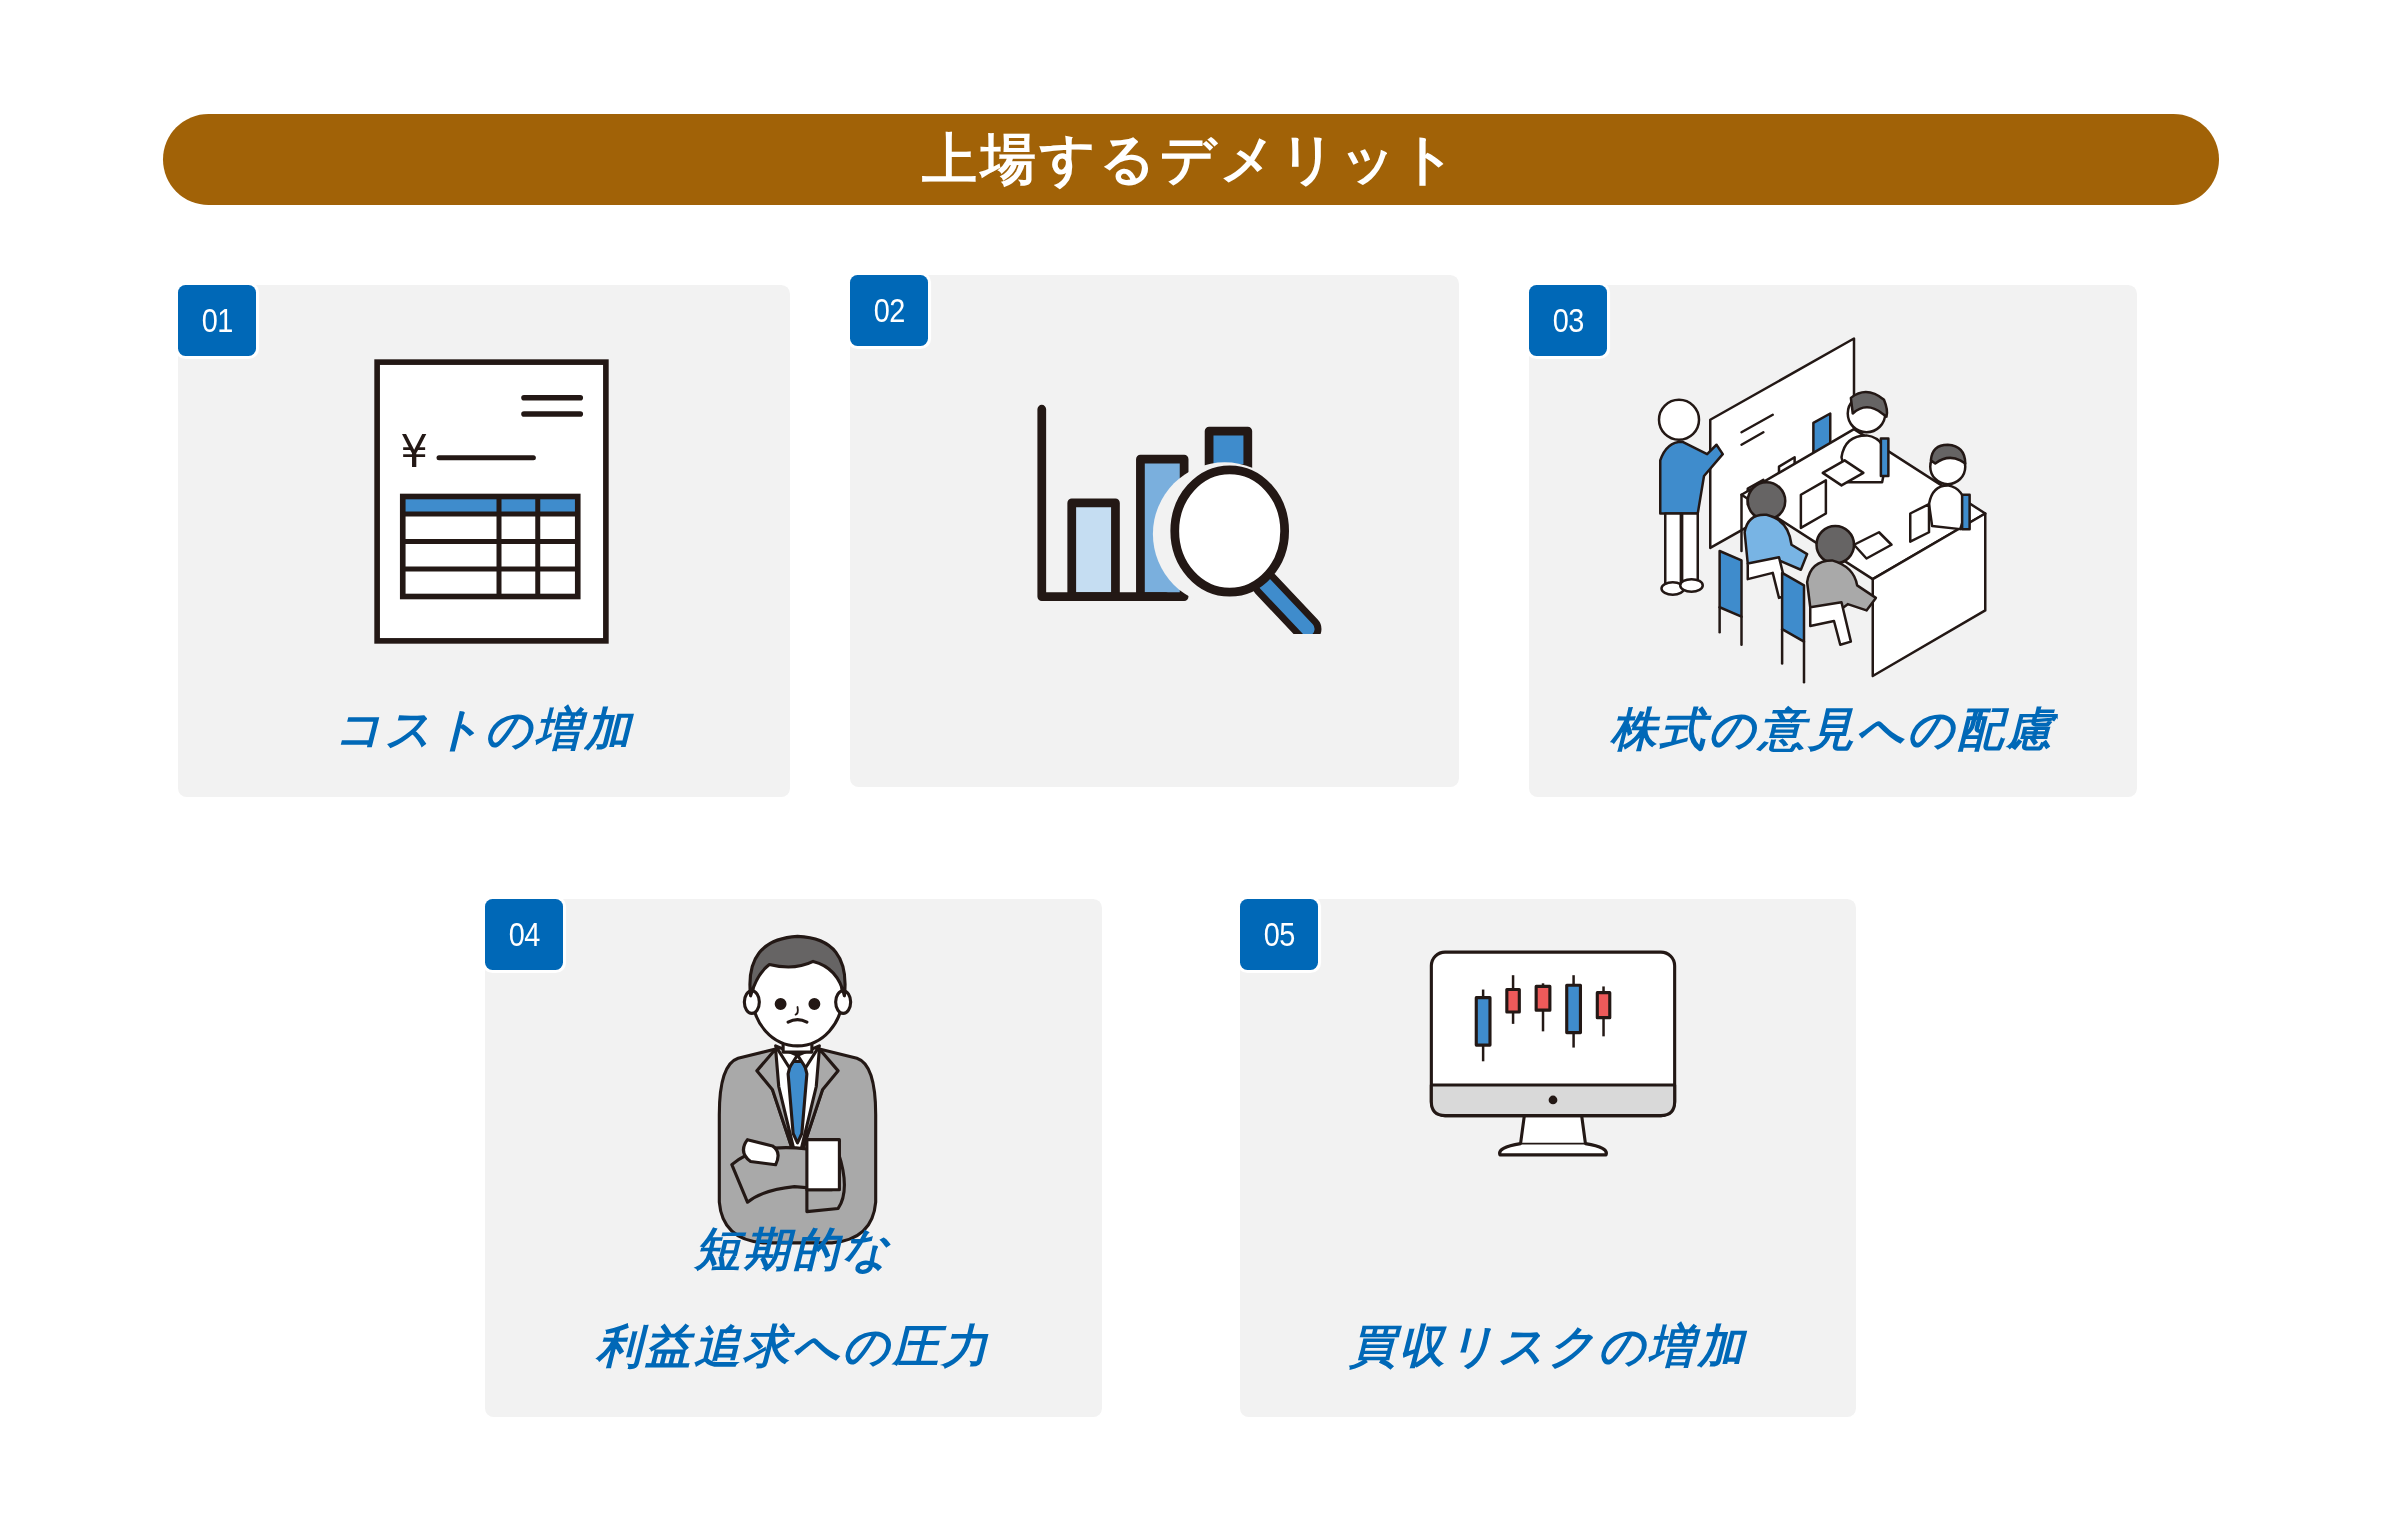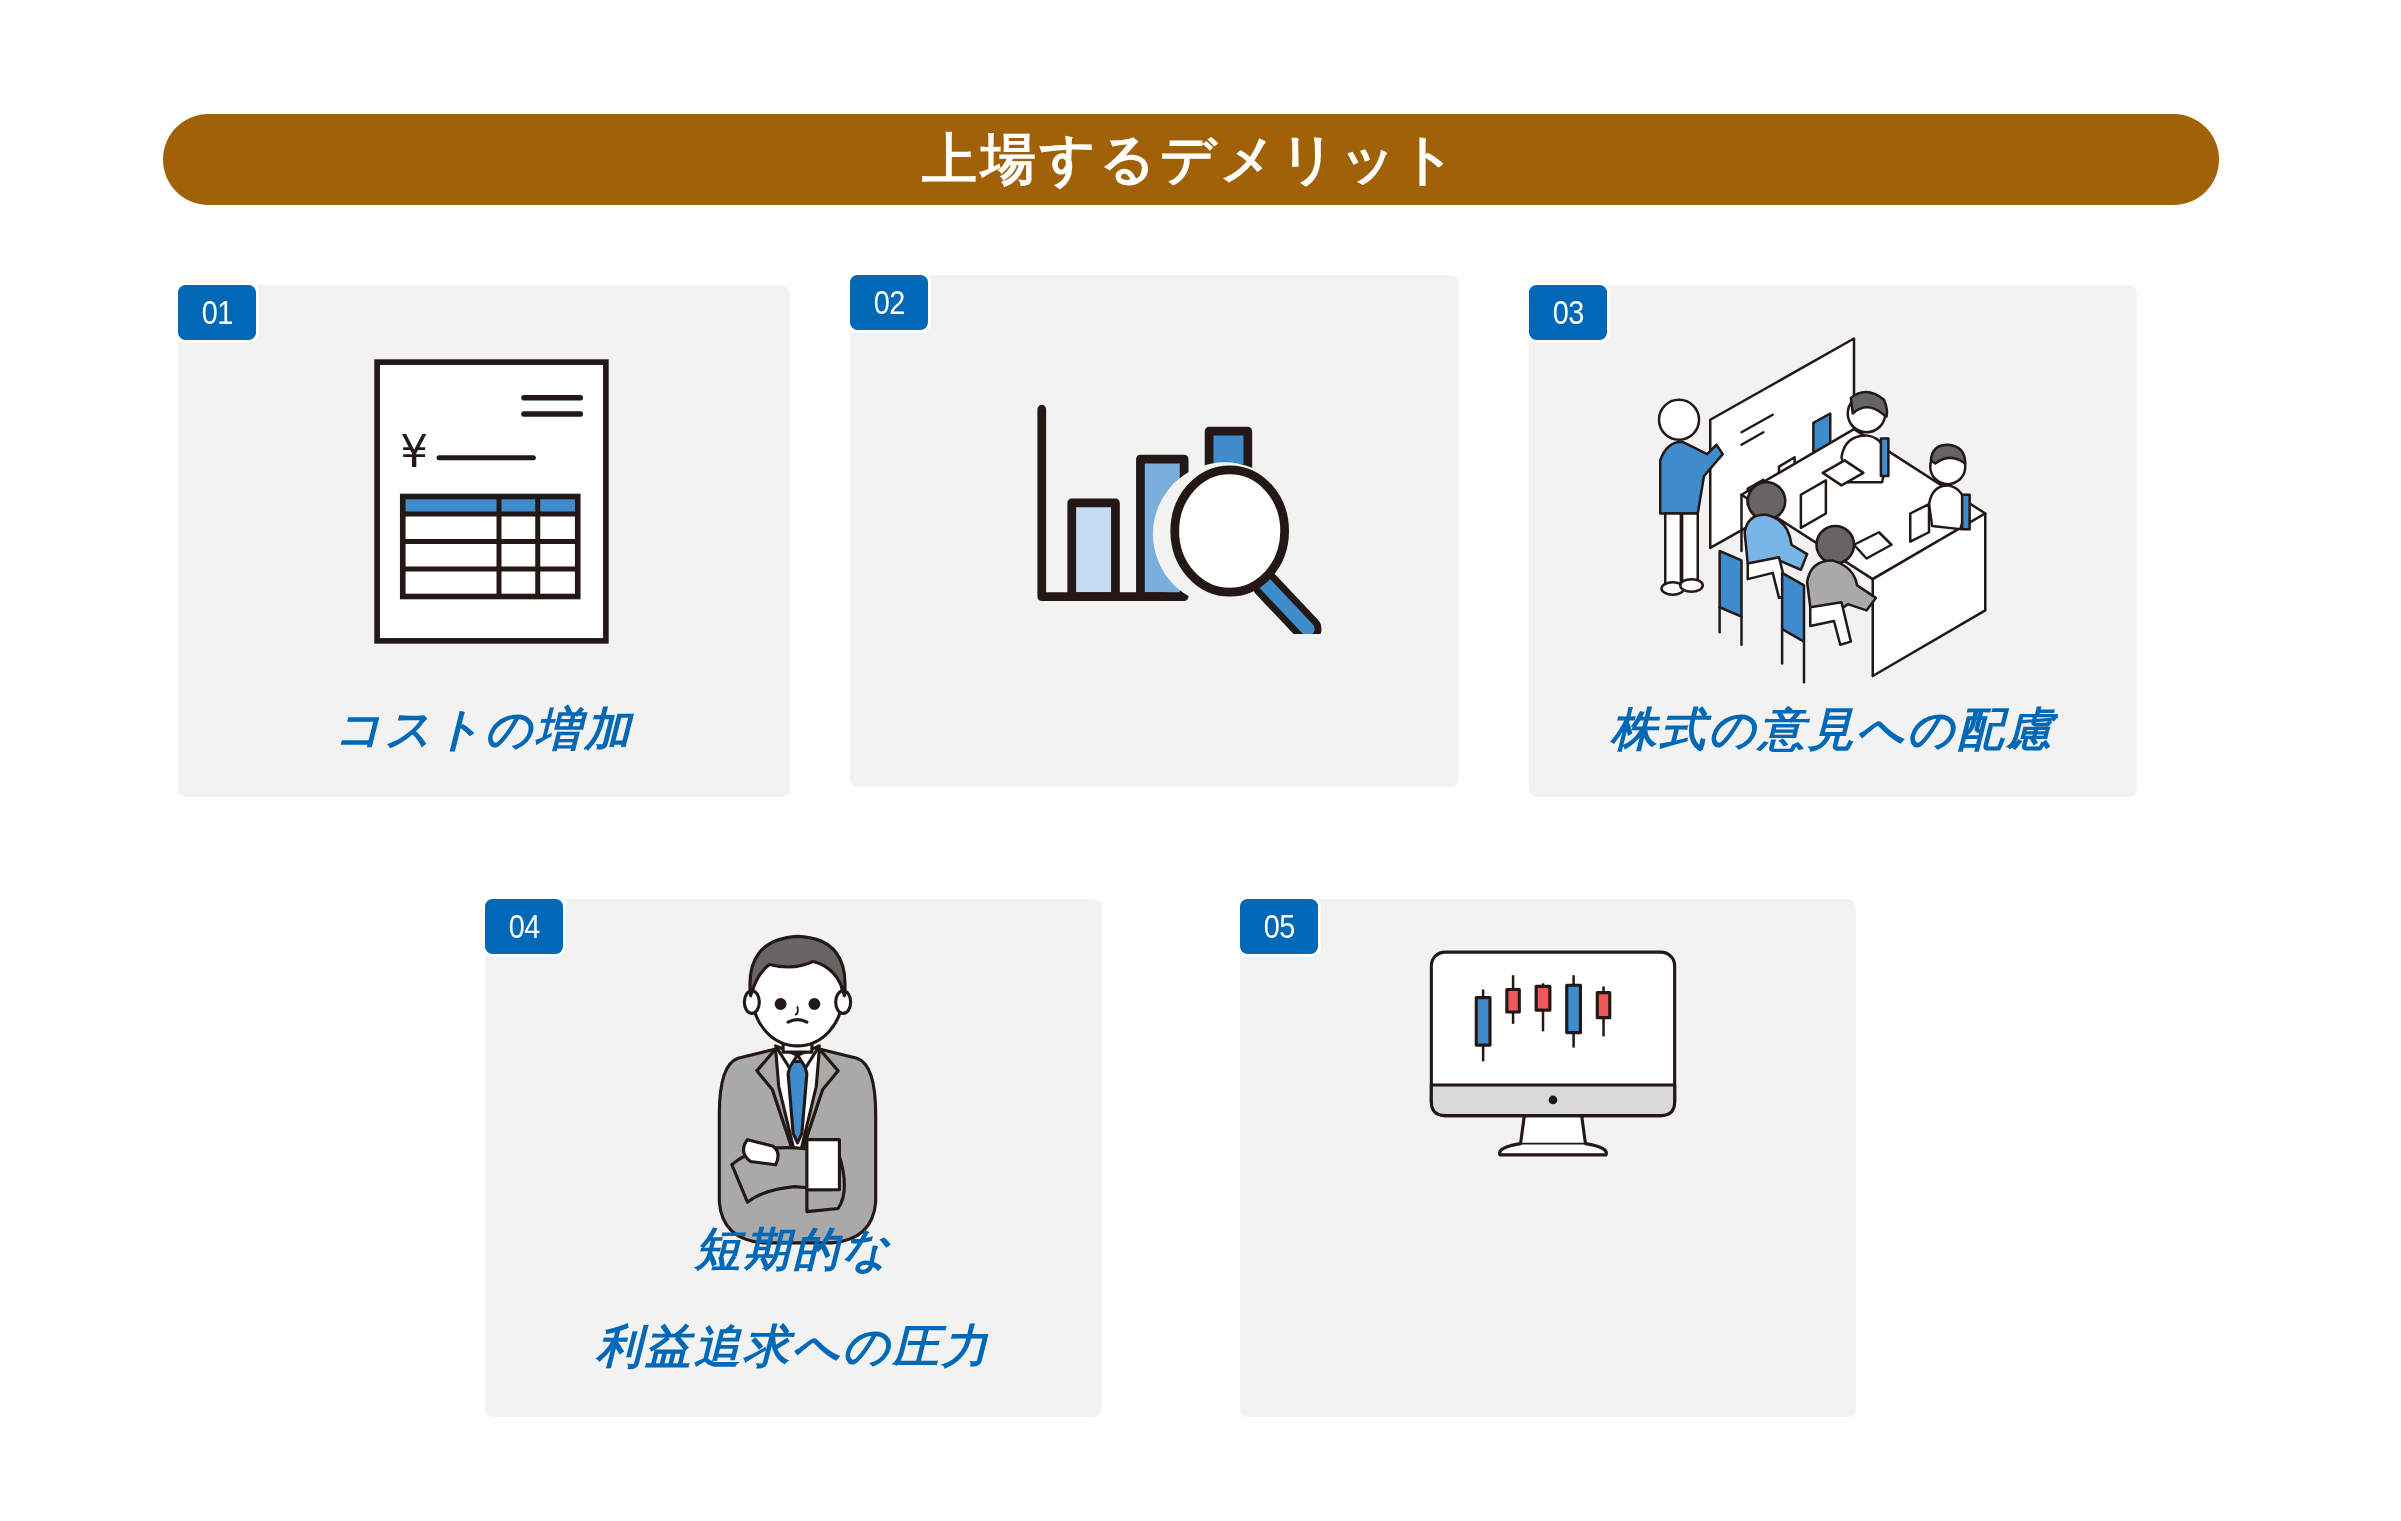--- a/index.html
+++ b/index.html
@@ -2,21 +2,21 @@
 <html style="font-size:10px"><head>
 <meta charset="utf-8">
 <style>
   html, body { margin: 0; padding: 0; background: #ffffff; }
   body { width: 2401px; height: 1522px; position: relative; overflow: hidden;
          font-family: "DejaVu Sans", "Liberation Sans", sans-serif; }
   .banner { position: absolute; left: 163px; top: 114px; width: 2056px; height: 91px;
             background: #a16207; border-radius: 46px; display: flex; align-items: center; justify-content: center; }
   .banner-title { color: #ffffff; font-weight: bold; font-size: 55px; letter-spacing: 3.8px; line-height: 1; }
   .card { position: absolute; background: #f2f2f2; border-radius: 8.8px; }
-  .badge { position: absolute; left: 0; top: 0; width: 78px; height: 55px; background: #0068b7;
+  .badge { position: absolute; left: 0; top: 0; width: 78px; height: 71px; background: #0068b7;
            border-radius: 7.5px; box-shadow: 0 0 0 3.1px #ffffff; display: flex; align-items: center; justify-content: center; }
   .badge-num { color: #ffffff; font-size: 34px; font-family: "Liberation Sans Narrow", "Liberation Sans", sans-serif;
                font-weight: normal; letter-spacing: -0.6px; transform: scaleX(0.85); }
   .label { position: absolute; left: 0; right: 0; text-align: center; color: #0068b7; font-weight: bold;
            font-size: 46px; letter-spacing: 3.1px; line-height: 1; white-space: nowrap; font-style: italic; }
   .illus { position: absolute; }
   .illus svg { display: block; width: 100%; height: 100%; }
 </style>
 </head>
 <body>
@@ -180,14 +180,15 @@
       <line x1="136" y1="42" x2="136" y2="120" stroke-width="4"></line>
       <rect x="126" y="65" width="20" height="36" fill="#ee5a5a"></rect>
       <line x1="184" y1="55" x2="184" y2="132" stroke-width="4"></line>
       <rect x="173" y="60" width="22" height="38" fill="#ee5a5a"></rect>
       <line x1="233" y1="42" x2="233" y2="158" stroke-width="4"></line>
       <rect x="222" y="58" width="22" height="76" fill="#3f8ccc"></rect>
       <line x1="281" y1="60" x2="281" y2="140" stroke-width="4"></line>
       <rect x="271" y="70" width="20" height="40" fill="#ee5a5a"></rect>
     </svg>
   </div>
+  <div class="label" style="top:424px;">買収リスクの増加</div>
 </div>
 
 
 </body></html>

